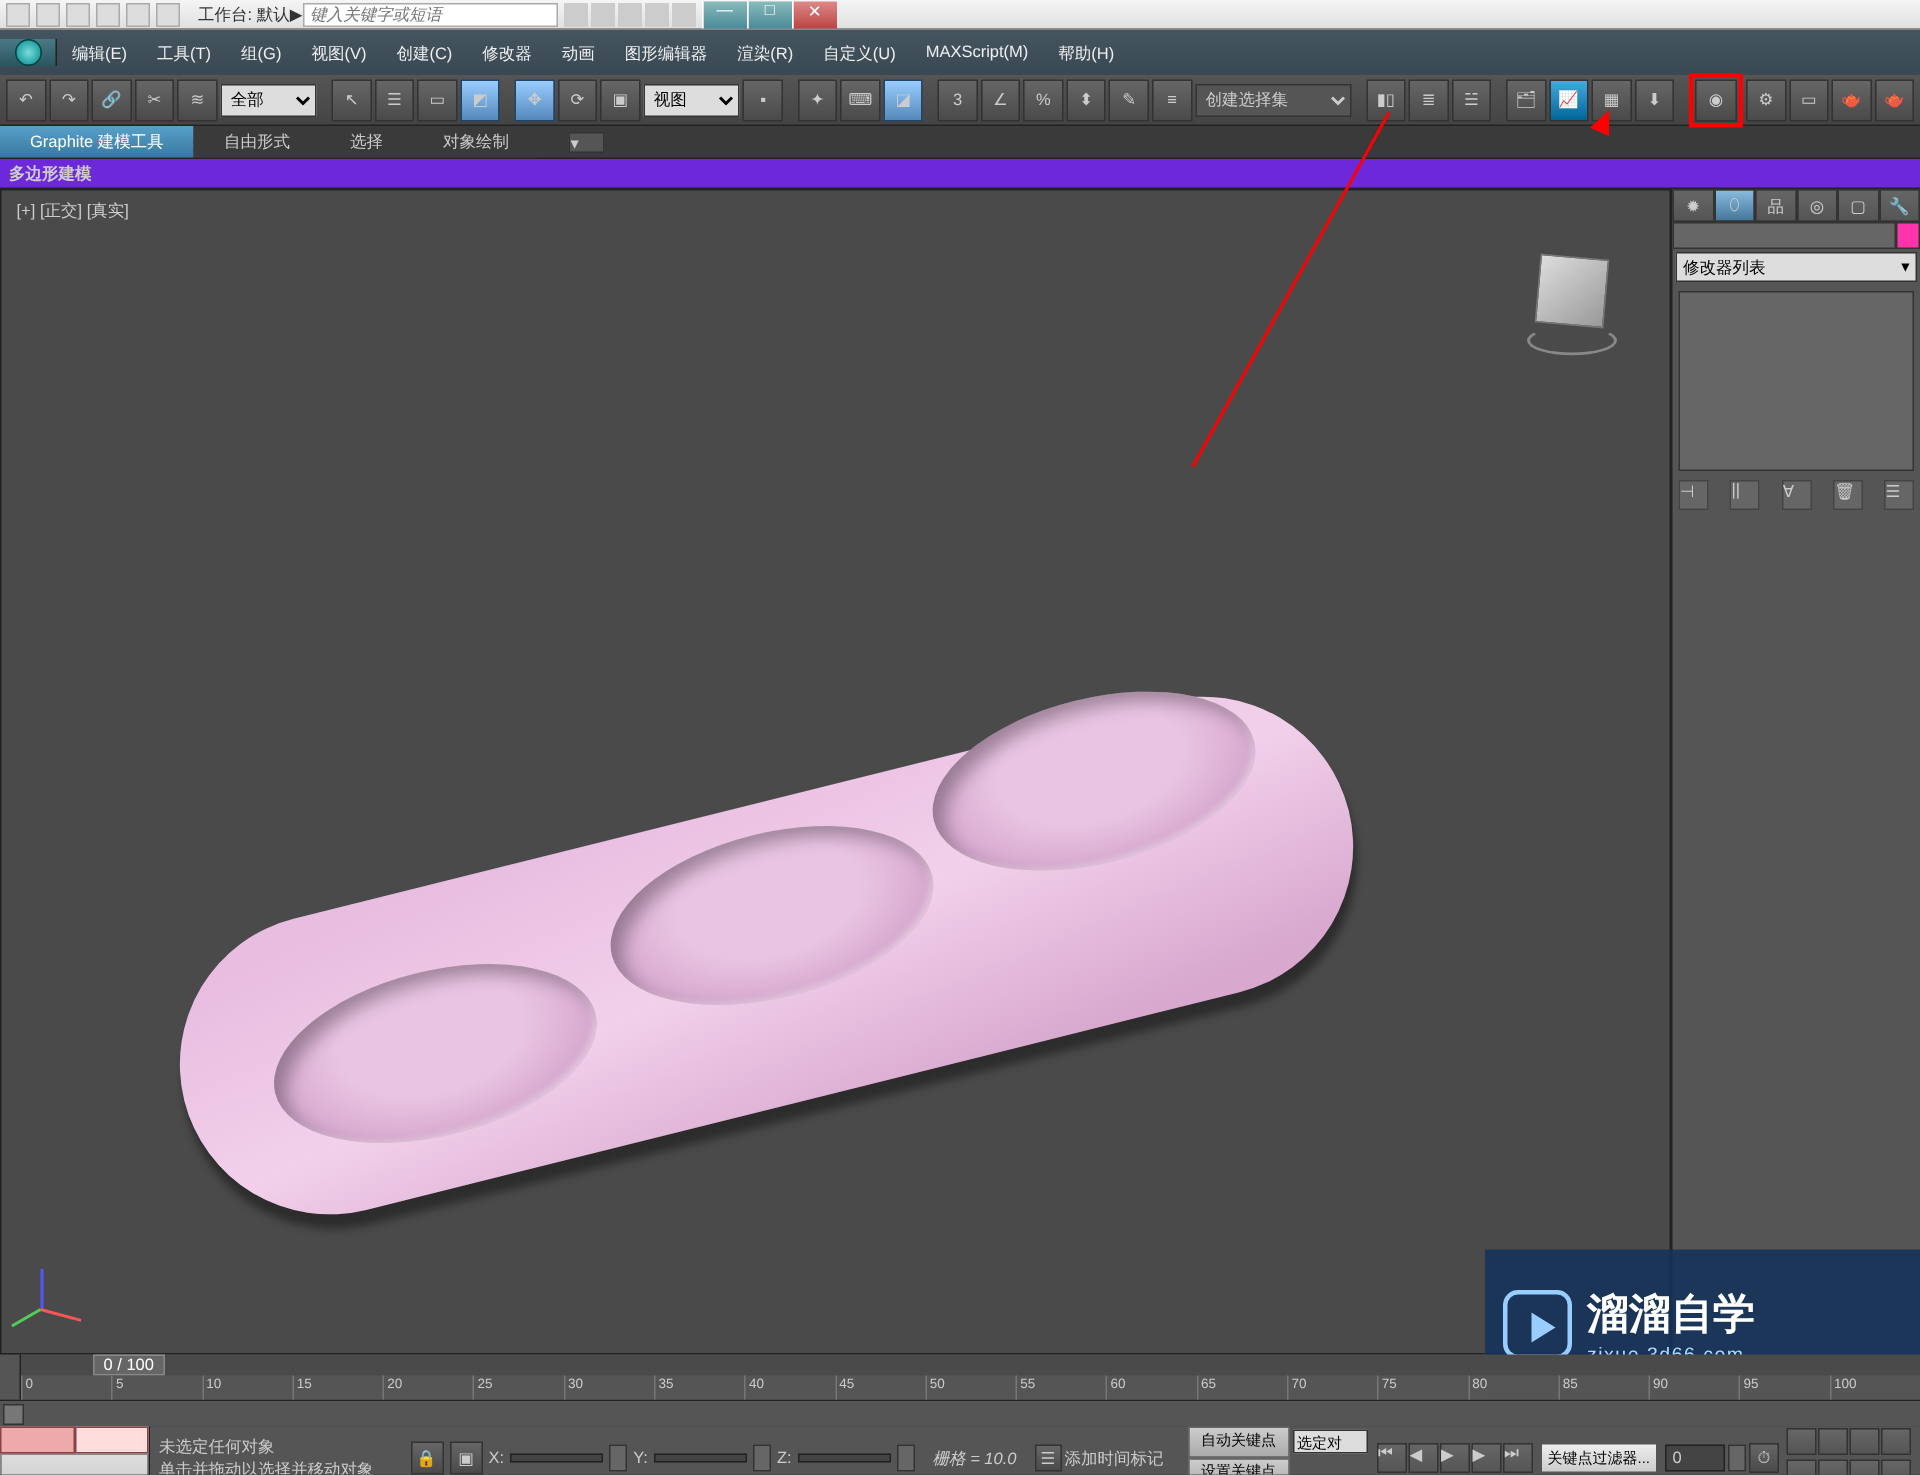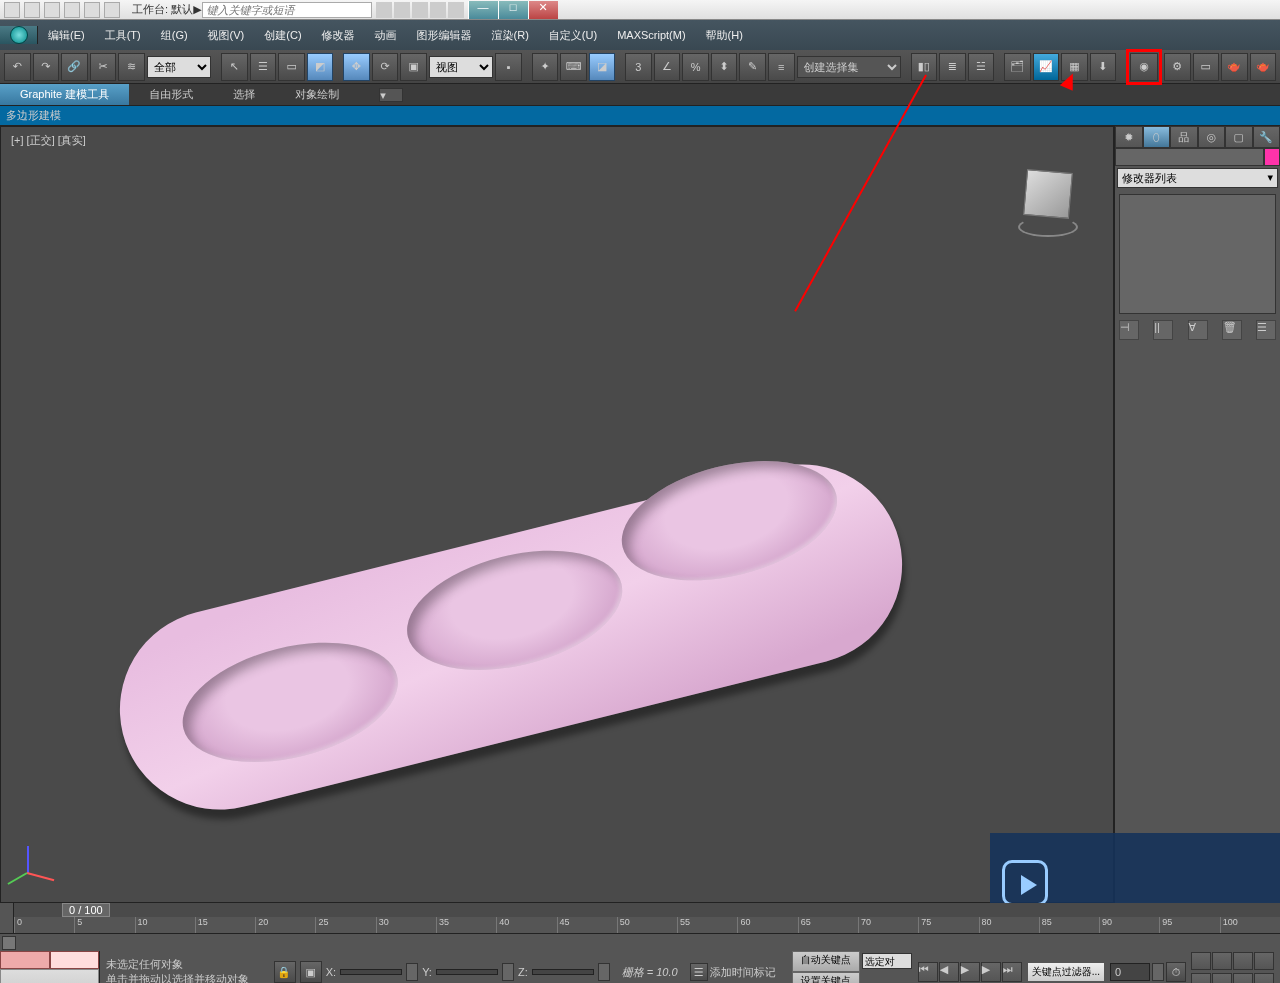--- a/index.html
+++ b/index.html
@@ -31,21 +31,21 @@
 .tbtn-blue { background: linear-gradient(#4ad,#069); }
 .tsel { height: 22px; background: #ddd; border: 1px solid #333; color: #000; padding: 0 2px; }
 .tsel.dark { background: #555; color: #ccc; }
 .sep { width: 6px; }
 .highlight-box { border: 3px solid #f00; padding: 1px; }
 
 
 .ribbon { height: 22px; background: #3a3a3a; display: flex; align-items: center; border-bottom: 1px solid #222; }
 .ribbon .tab { padding: 3px 20px; color: #ccc; background: #3a3a3a; }
 .ribbon .tab.active { background: linear-gradient(#58a0c8,#3878a0); color: #fff; }
-.ribbon2 { height: 20px; background: #0369a1; border-bottom: 1px solid #222; padding: 2px 6px; color: #ccc; display: flex; align-items: center; }
+.ribbon2 { height: 20px; background: #6d28d9; border-bottom: 1px solid #222; padding: 2px 6px; color: #ccc; display: flex; align-items: center; font-weight: bold; }
 .ribbon-end { margin-left: 20px; width: 24px; height: 14px; background: #555; border: 1px solid #333; }
 
 
 .main { display: flex; height: 777px; }
 .viewport { flex: 1; background: #4a4a4a; position: relative; border: 1px solid #222; }
 .viewport-label { position: absolute; top: 6px; left: 10px; color: #ccc; }
 .viewcube { position: absolute; top: 40px; right: 30px; width: 70px; height: 70px; }
 .viewcube .cube { width: 46px; height: 46px; background: linear-gradient(135deg,#ddd,#999); margin: 4px auto; transform: rotate(5deg); border: 1px solid #777; }
 .viewcube .ring { position: absolute; bottom: 0; left: 5px; width: 60px; height: 20px; border: 2px solid #888; border-radius: 50%; border-top-color: transparent; }
 .axis-gizmo { position: absolute; bottom: 18px; left: 18px; width: 40px; height: 40px; }
@@ -272,20 +272,24 @@
     </div>
     <div style="flex:1"></div>
   </div>
 </div>
 
 <div class="arrow-line"></div>
 <div class="arrow-head"></div>
 
 <div class="watermark">
   <div class="play"></div>
+  <div>
+    <div class="txt1">溜溜自学</div>
+    <div class="txt2">zixue.3d66.com</div>
+  </div>
 </div>
 
 <div class="timewrap">
   <div class="vscroll"></div>
   <div class="timeline">
     <div class="frame">0 / 100</div>
     <div class="ruler">
       <div class="tick">0</div>
       <div class="tick">5</div>
       <div class="tick">10</div>

